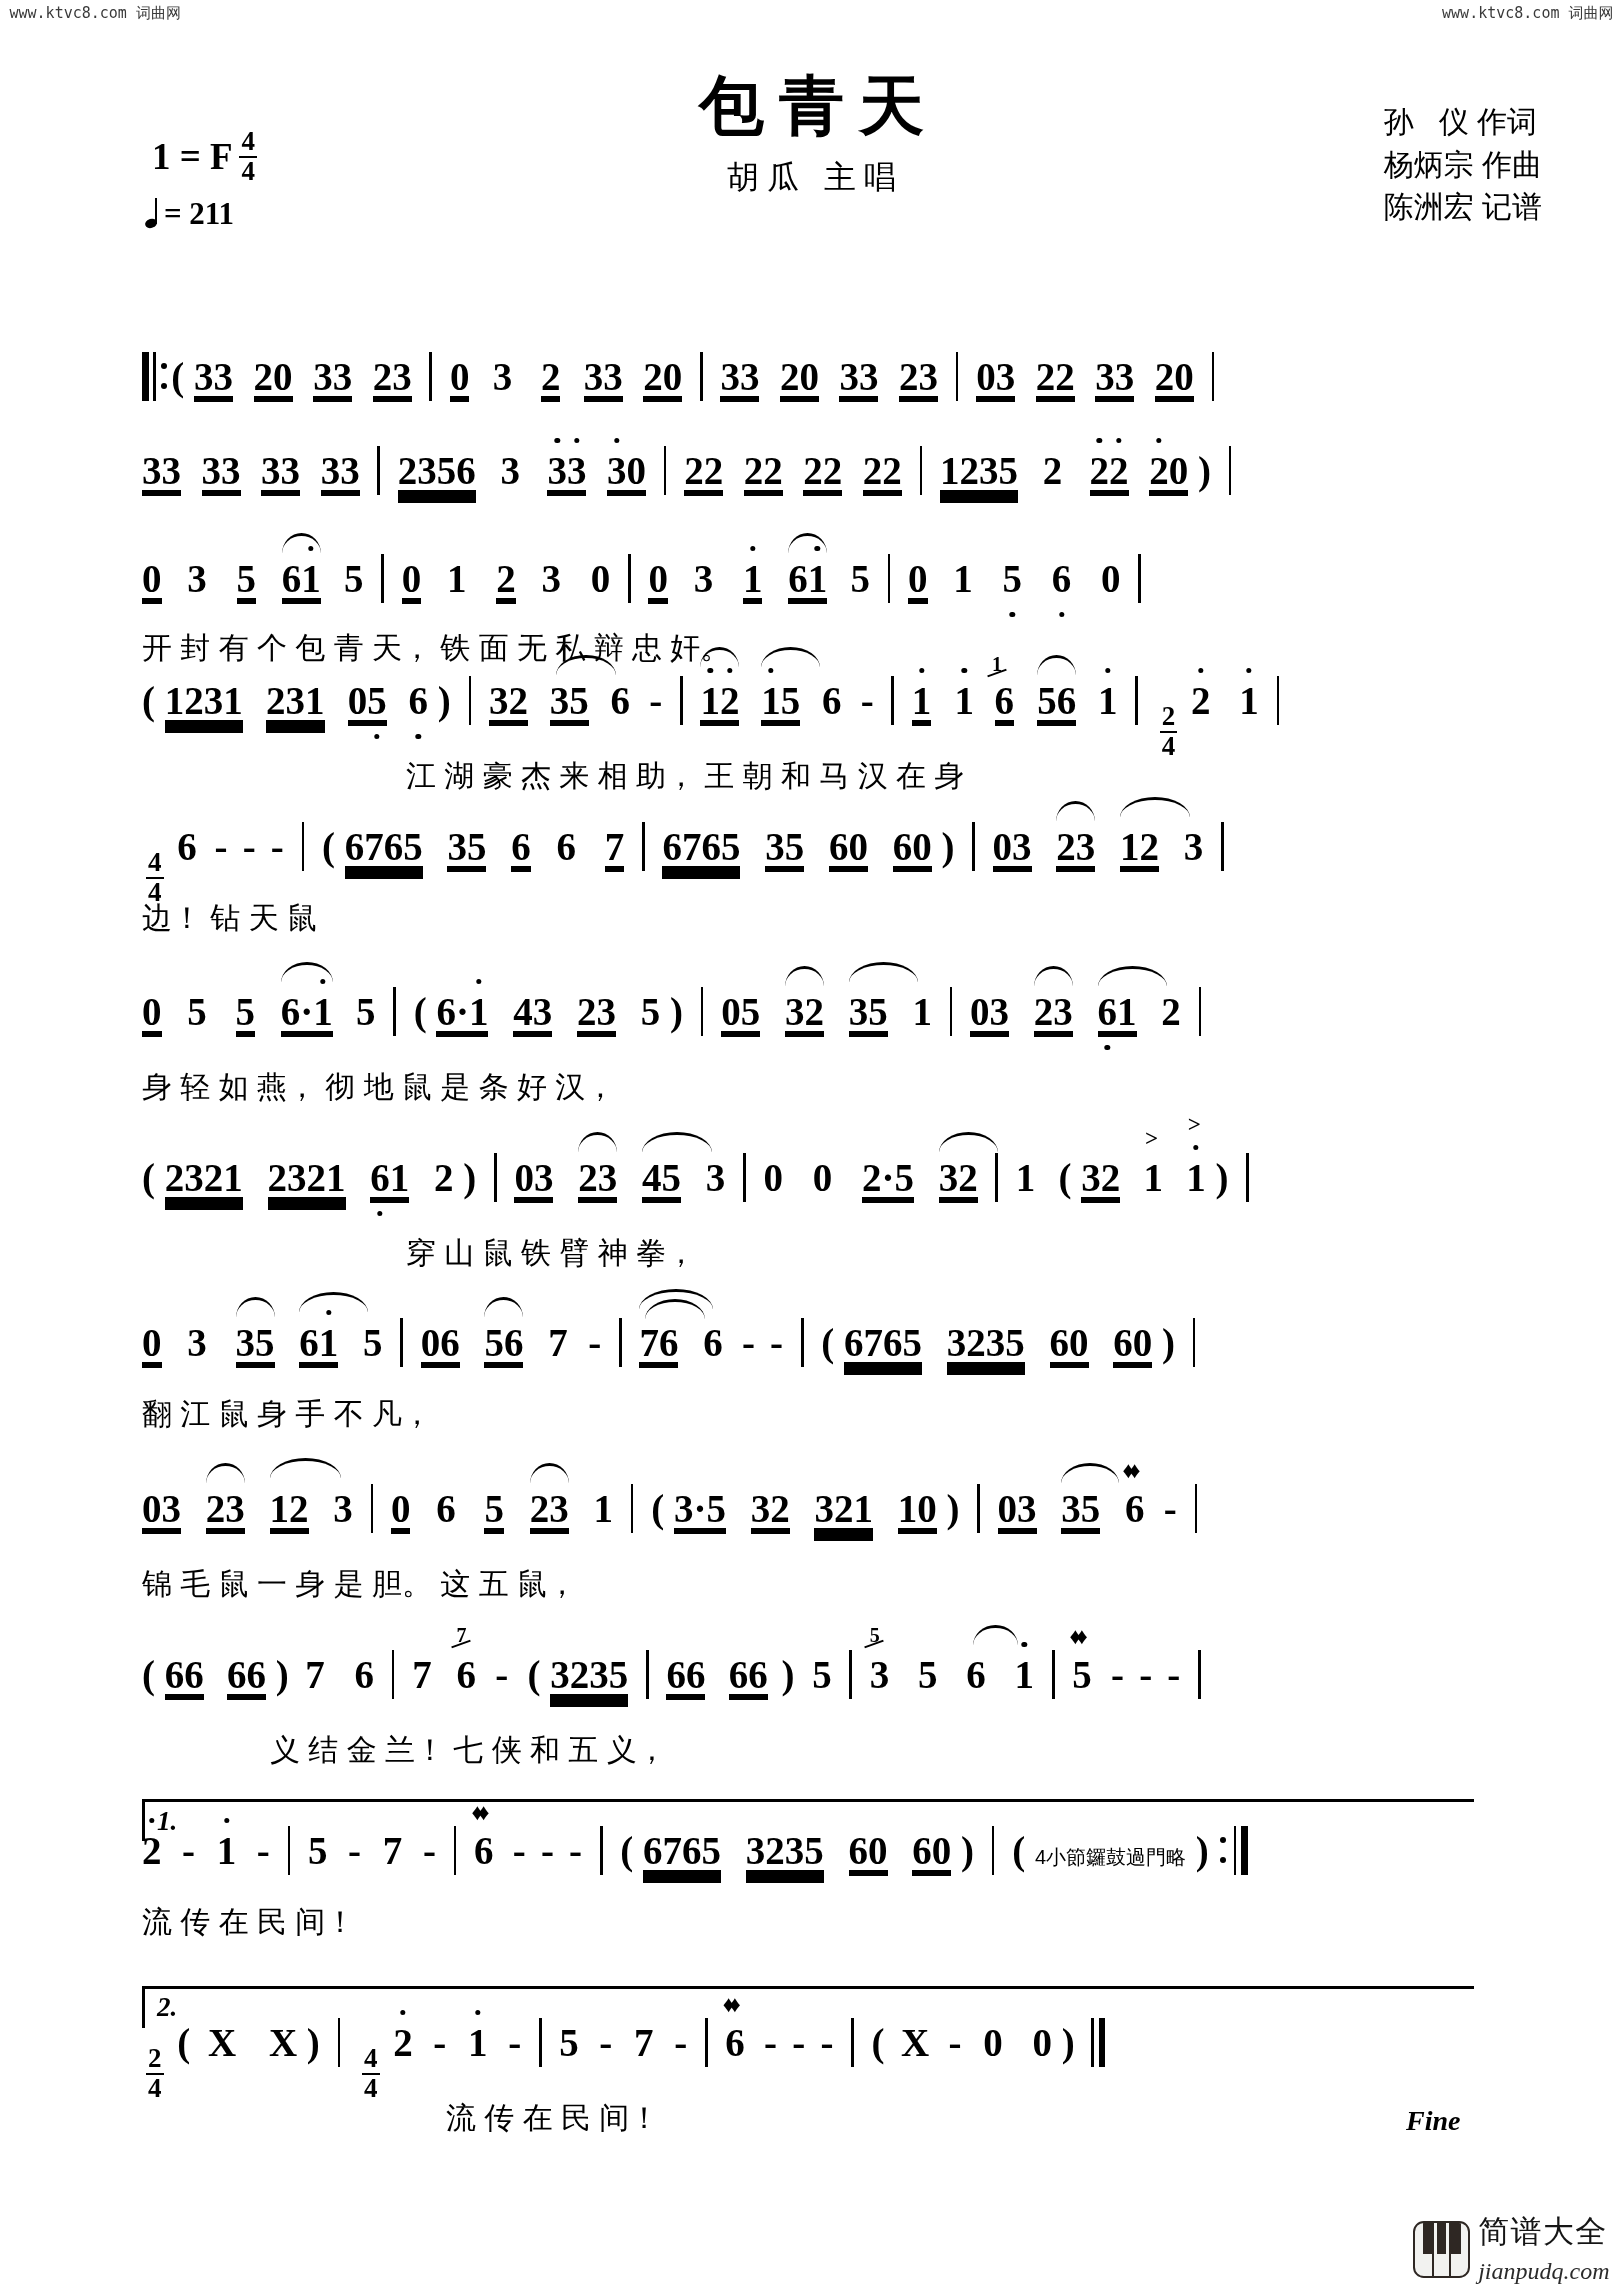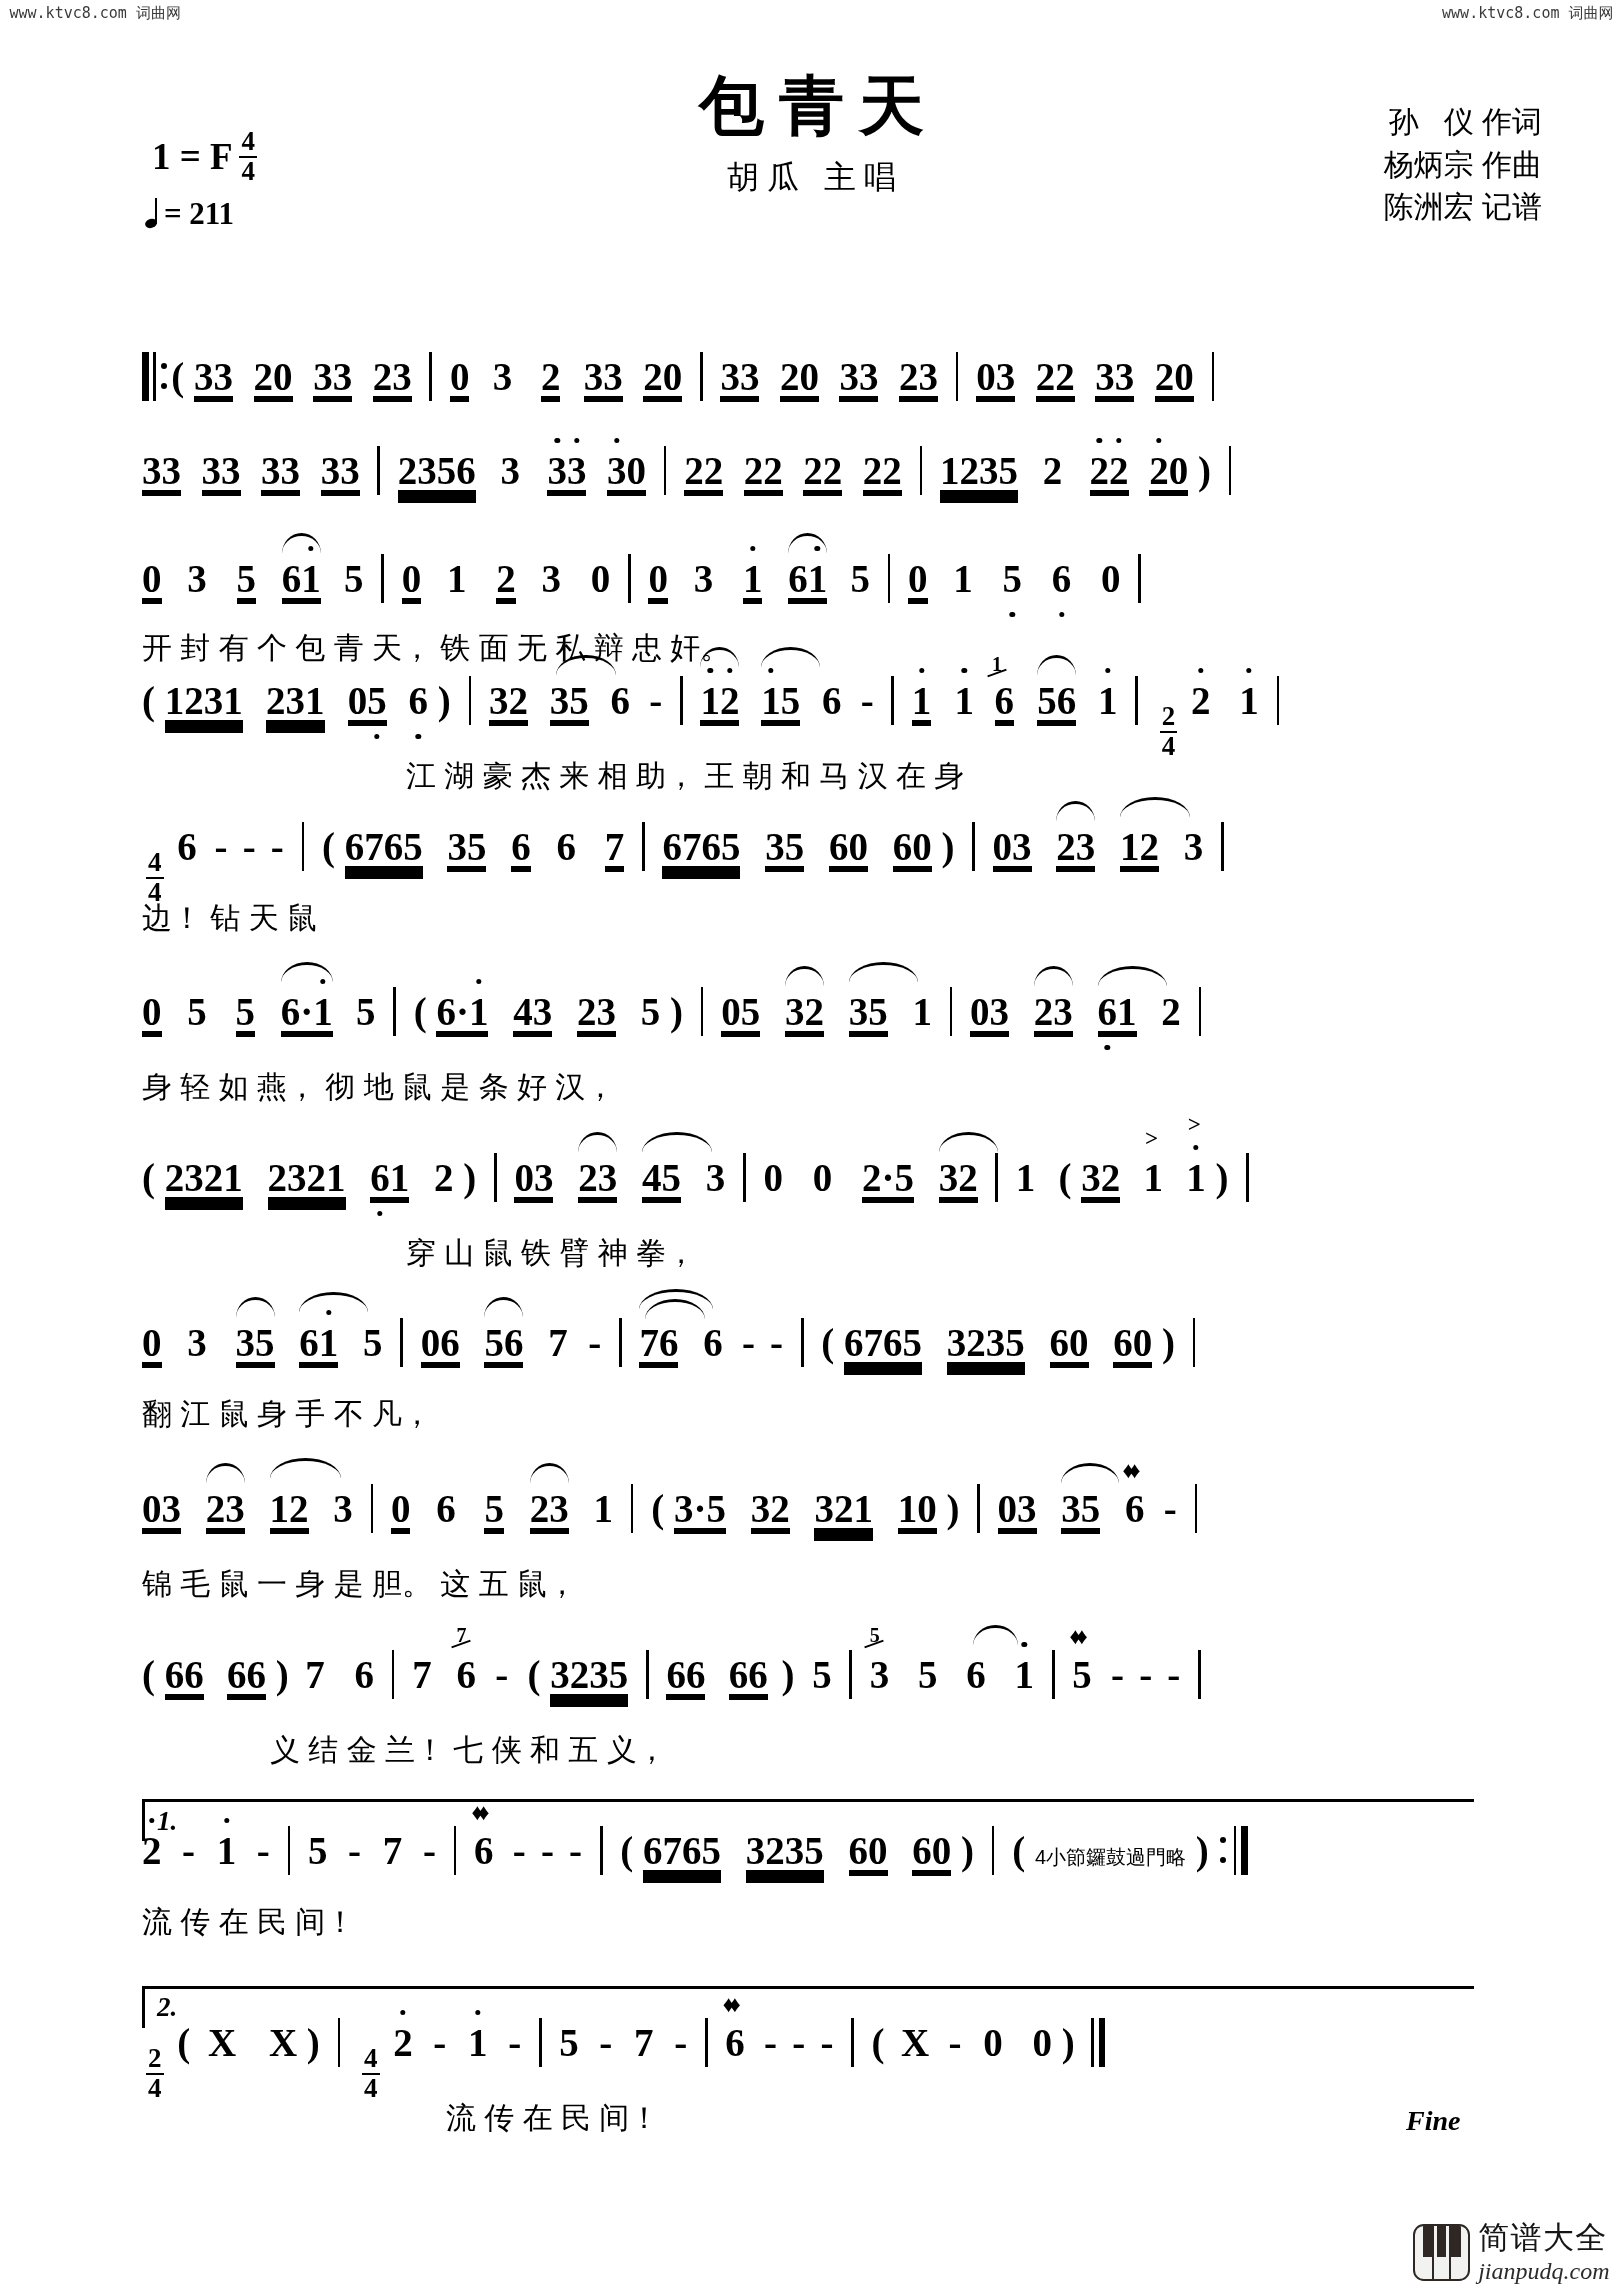--- a/index.html
+++ b/index.html
@@ -71,21 +71,21 @@
     letter-spacing: 1.4px;
     color: #151515;
     display: block;
   }
   .brand-url {
     font-family: "Liberation Serif", serif;
     font-style: italic;
     font-size: 24px;
     color: #2b2b2b;
     display: block;
-    margin-top: 6px;
+    margin-top: 12px;
   }
 
   
   .title {
     position: absolute;
     left: 0; right: 0;
     top: 62px;
     text-align: center;
     font-family: "Liberation Sans", sans-serif;
     font-weight: bold;
@@ -100,21 +100,21 @@
     text-align: center;
     font-family: "Liberation Sans", sans-serif;
     font-size: 32px;
     letter-spacing: 8px;
     text-indent: 8px;
   }
   .credits {
     position: absolute;
     right: 81px;
     top: 101px;
-    text-align: right;
+    text-align: left;
     font-family: "Liberation Sans", sans-serif;
     font-size: 30px;
     line-height: 1.42;
     margin-left: 40px;
   }
   .credits div { white-space: pre; }
 
   .keysig {
     position: absolute;
     left: 152px;

